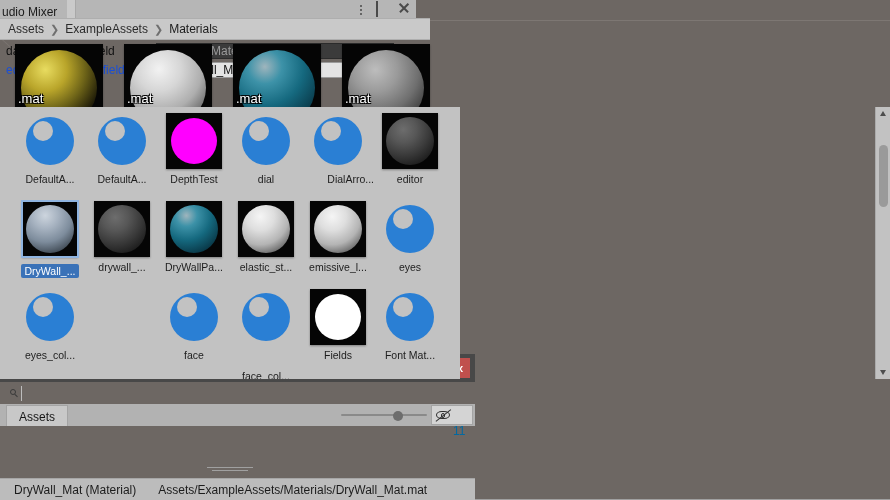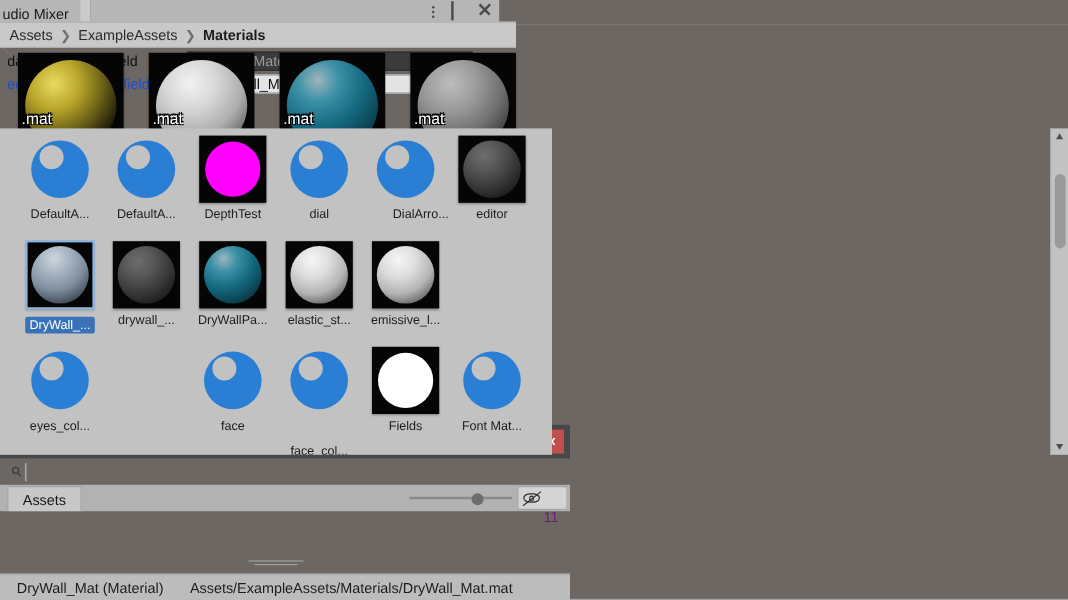--- a/index.html
+++ b/index.html
@@ -69,21 +69,21 @@
   #audiomixer-tab { position:absolute; left:-8px; top:0; height:22px; padding:4px 10px 0 10px;
                     background:#b6b6b6; color:#1b1b1b; font-size:12px; line-height:16px; }
   #audiomixer-bar:after { content:""; position:absolute; left:0; right:0; bottom:0; height:1px; background:#a0a0a0; }
 
   
   #project-panel { left:0; top:252px; width:430px; height:248px; background:#c2c2c2; }
   #project-breadcrumb { position:absolute; left:0; top:18px; width:430px; height:22px;
                         background:#c9c9c9; display:flex; align-items:center; padding-left:8px;
                         border-top:1px solid #aeaeae; border-bottom:1px solid #aeaeae; }
   .crumb { font-size:12px; color:#2a2a2a; }
-  .crumb.cur { font-weight:bold; color:#1b1b1b; }
+  .crumb.cur { font-weight:normal; color:#1b1b1b; }
   .crumb-sep { margin:0 6px; color:#6f6f6f; font-size:11px; }
 
   #project-grid { position:absolute; left:0; top:42px; width:430px; height:206px; }
   .pg-item { position:absolute; width:98px; }
   .pg-thumb { width:88px; height:88px; margin:0 auto; position:relative; overflow:hidden;
               background:#050505; box-shadow:0 1px 2px rgba(0,0,0,.3); }
   .pg-ext { position:absolute; left:3px; bottom:26px; color:#fff; font-size:13px;
             text-shadow:1px 1px 0 #000, -1px 1px 0 #000, 1px -1px 0 #000, -1px -1px 0 #000; }
   .pg-name { text-align:center; font-size:11px; color:#1f1f1f; margin-top:3px;
              white-space:nowrap; overflow:hidden; }
@@ -119,21 +119,21 @@
   #sd-slider .knob { position:absolute; left:52px; top:0; width:10px; height:10px; border-radius:50%; background:#6d6d6d; }
   #sd-eyebox { position:absolute; right:2px; top:1px; height:20px; min-width:42px; background:#d4d4d4;
                border:1px solid #a4a4a4; display:flex; align-items:center; gap:2px; padding:0 3px; }
   .eye-ico { position:relative; width:16px; height:11px; }
   .eye-ico .e1 { position:absolute; left:1px; top:1.5px; width:14px; height:8px; border:1.3px solid #2e2e2e;
                  border-radius:50% / 60%; }
   .eye-ico .e2 { position:absolute; left:5.5px; top:3.5px; width:4.5px; height:4.5px; border-radius:50%;
                  border:1.3px solid #2e2e2e; }
   .eye-ico .slash { position:absolute; left:-1px; top:5px; width:19px; height:1.4px; background:#2e2e2e;
                     transform:rotate(-38deg); }
-  #sd-eyecount { font-size:12px; color:#701a75;margin-top:32px; }
+  #sd-eyecount { font-size:12px; color:#0369a1;margin-top:32px; }
 
   #sd-grid-wrap { position:absolute; left:0; top:107px; width:460px; height:272px; background:#c2c2c2;
                   overflow:hidden; }
   .sd-item { position:absolute; width:72px; }
   .sd-thumb { width:56px; height:56px; margin:0 auto; position:relative; overflow:hidden; }
   .sd-thumb.blk { background:#050505; box-shadow:0 1px 2px rgba(0,0,0,.35); }
   .sd-name { text-align:center; font-size:10.5px; color:#1d1d1d; margin-top:4px;
              white-space:nowrap; overflow:hidden; }
   .sd-name.sel { background:#3a72b8; color:#fff; border-radius:2px; display:inline-block;
                  padding:1px 4px; }
@@ -435,20 +435,28 @@
           </div>
         </div>
         <div class="sd-item" style="left: 302px; top: 94px;">
           <div class="sd-thumb blk">
             <div style="position:absolute;left:4px;top:4px;width:48px;height:48px;border-radius:50%;background: radial-gradient(circle at 38% 24%, #f5f5f5 0%, #dedede 30%, #b4b4b4 60%, #5b5b5b 86%, #131313 100%);"></div>
           </div>
           <div class="sd-name-wrap">
             <span class="sd-name" style="display: block;">emissive_l...</span>
           </div>
         </div>
+        <div class="sd-item" style="left: 374px; top: 94px;">
+          <div class="sd-thumb">
+            <div class="matico"></div>
+          </div>
+          <div class="sd-name-wrap">
+            <span class="sd-name" style="display: block;">eyes</span>
+          </div>
+        </div>
         <div class="sd-item" style="left: 14px; top: 182px;">
           <div class="sd-thumb">
             <div class="matico"></div>
           </div>
           <div class="sd-name-wrap">
             <span class="sd-name" style="display: block;">eyes_col...</span>
           </div>
         </div>
         <div class="sd-item" style="left: 158px; top: 182px;">
           <div class="sd-thumb">

